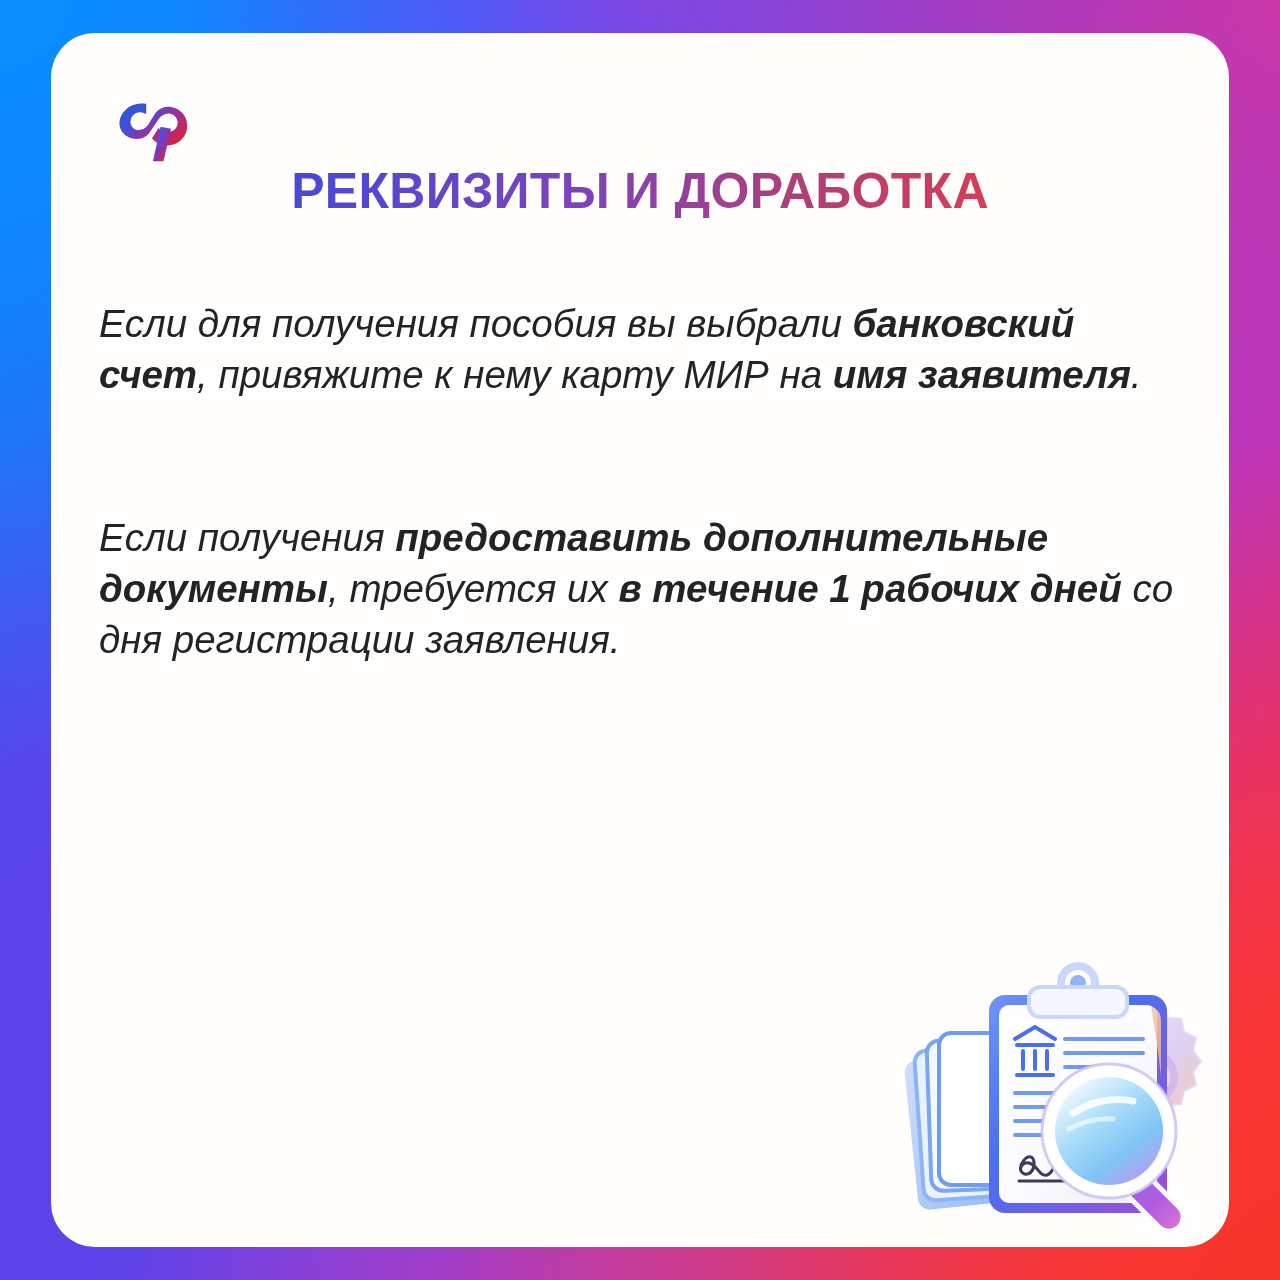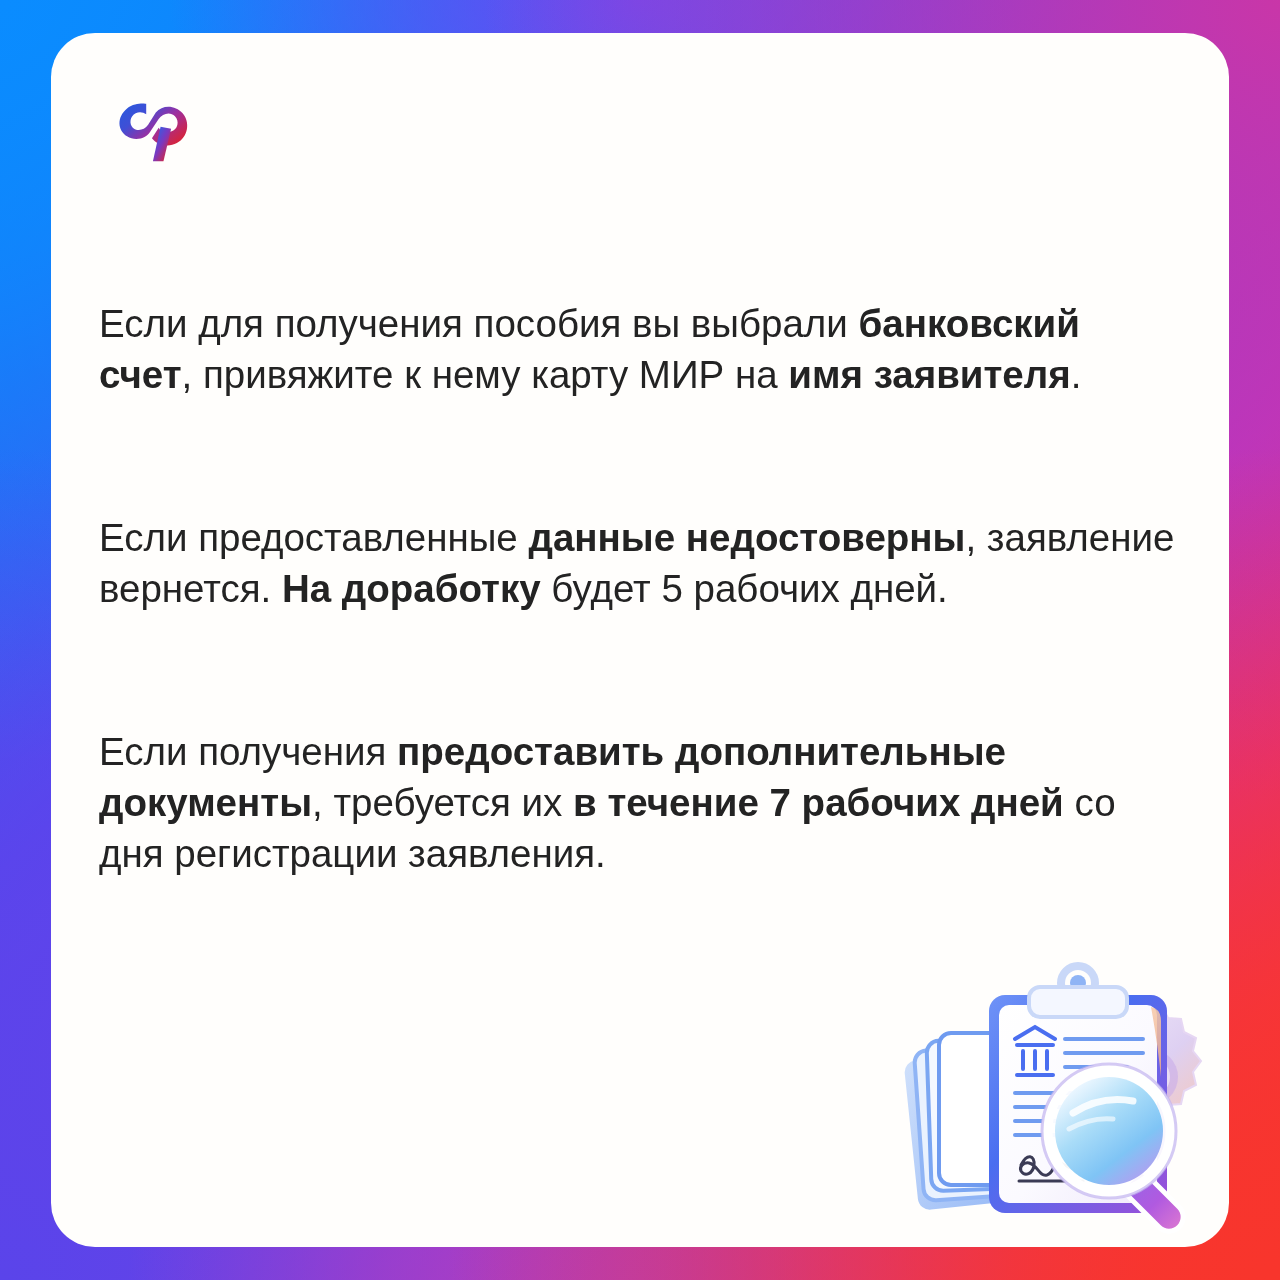--- a/index.html
+++ b/index.html
@@ -63,21 +63,21 @@
   #body-text {
     position:absolute;
     left:48px;
     top:265px;
     width:1082px;
     color:#232323;
     font-size:38.5px;
     line-height:51px;
     font-stretch:condensed;
   }
-  #body-text p { margin:0 4px 112px 0; }
+  #body-text p { margin:0 4px 112px 0;font-style:italic; }
   #body-text p:last-child { margin-bottom:0; }
   #body-text b { font-weight:bold; }
 
   
   #illustration {
     position:absolute;
     right:6px; bottom:-4px;
     width:330px; height:300px;
     z-index:3;
   }
@@ -116,30 +116,28 @@
 
       <path d="M45 16 L45 30 C45 30 33 28 25 35 C14 44 15 58 25 64 C34 70 46 66 50 58
                L58 46 C62 40 70 38 75 43 C80 48 78 57 71 59 C66 61 60 59 58 55
                L51 66 C56 73 68 76 77 71 C89 65 91 49 83 40 C75 31 62 31 55 39
                L47 52 C43 58 35 59 31 55 C27 51 28 43 34 40 C38 38 42 39 45 41 Z" fill="url(#lgLogo)"></path>
 
       <path d="M60 54 L52 90 L63 90 L71 56 Z" fill="url(#lgLogo2)"></path>
     </svg>
   </div>
 
+  <h1 id="title">РЕКВИЗИТЫ И ДОРАБОТКА</h1>
 
   <div id="body-text">
     <p>
       <span>Если для получения пособия вы выбрали </span><b>банковский счет</b><span>, привяжите к нему карту МИР на </span><b>имя заявителя</b><span>.</span>
     </p>
     <p>
-      <span>Если предоставленные </span><b>данные недостоверны</b><span>, заявление вернется. </span><b>На доработку</b><span> будет 5 рабочих дней.</span>
-    </p>
-    <p>
-      <span>Если получения </span><b>предоставить дополнительные документы</b><span>, требуется их </span><b>в течение 7 рабочих дней</b><span> со дня регистрации заявления.</span>
+      <span>Если получения </span><b>предоставить дополнительные документы</b><span>, требуется их </span><b>в течение 1 рабочих дней</b><span> со дня регистрации заявления.</span>
     </p>
   </div>
 
   <div id="illustration">
     <svg viewBox="0 0 330 300" xmlns="http://www.w3.org/2000/svg" aria-hidden="true">
       <defs>
         <linearGradient id="paperG" x1="0" y1="0" x2="1" y2="1">
           <stop offset="0%" stop-color="#ffffff"></stop>
           <stop offset="55%" stop-color="#fbfaff"></stop>
           <stop offset="100%" stop-color="#f0eafb"></stop>

